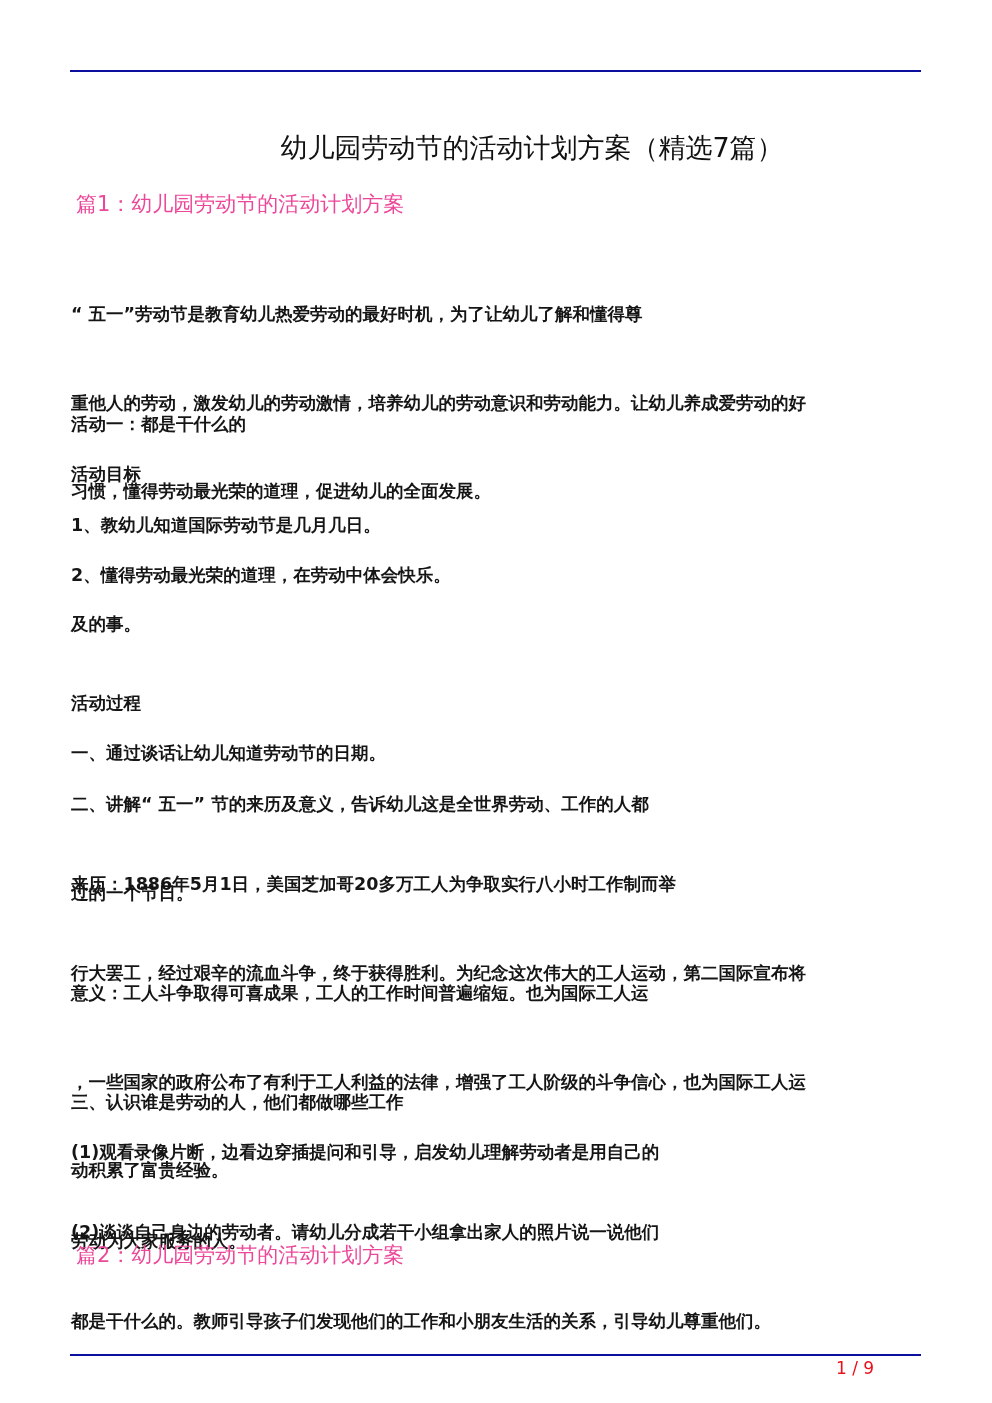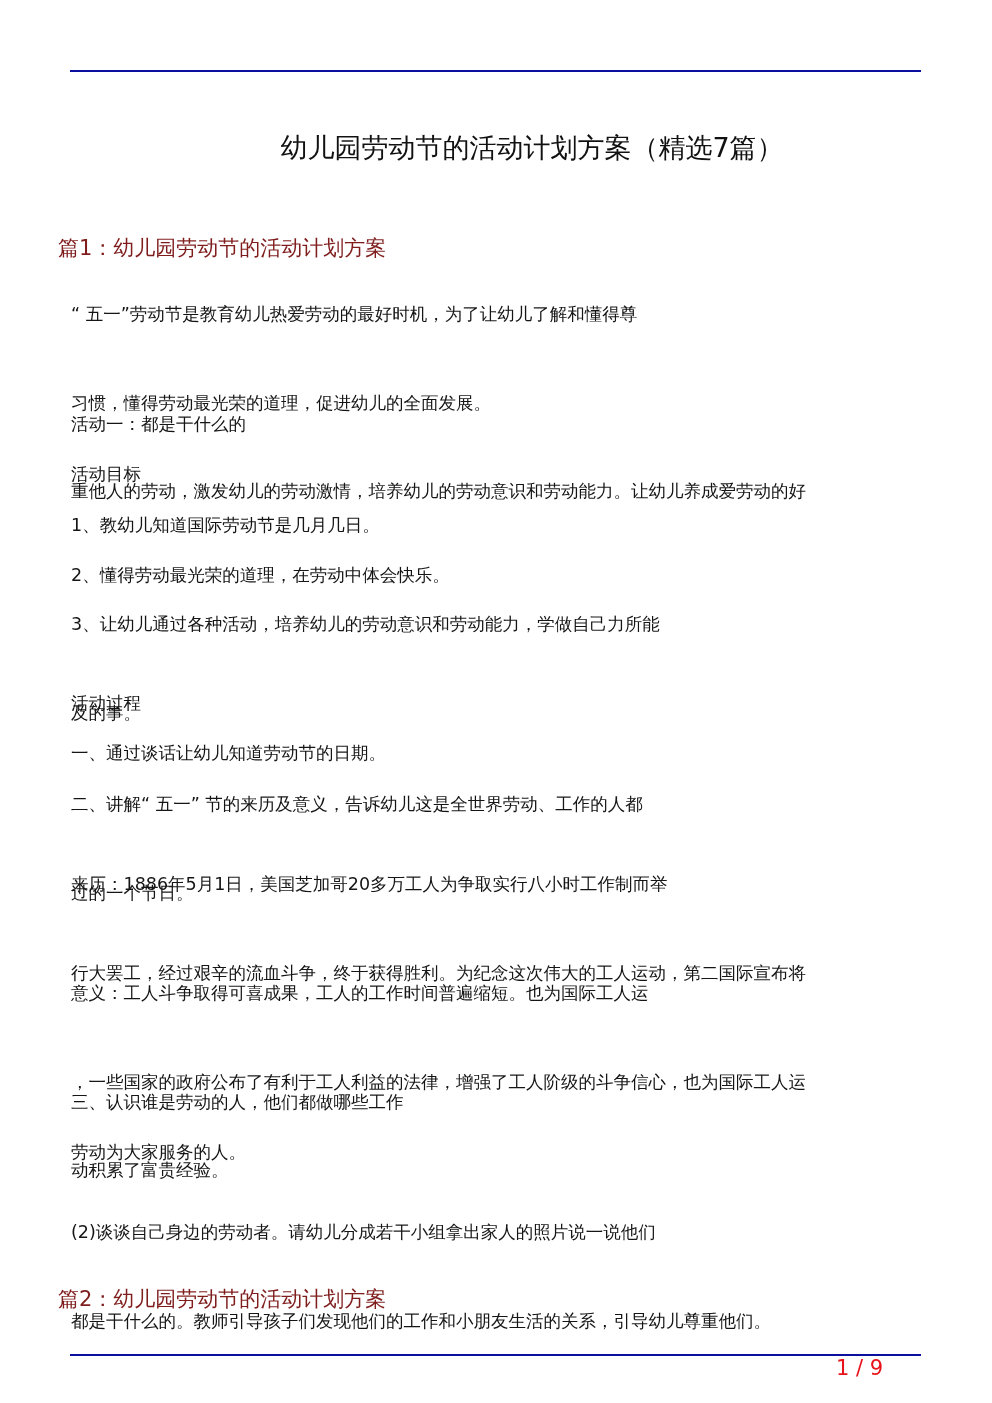--- a/index.html
+++ b/index.html
@@ -3,58 +3,57 @@
   <meta charset="utf-8">
   <style>
     html, body { margin: 0; padding: 0; background: #ffffff; }
     body { width: 992px; height: 1403px; position: relative; overflow: hidden;
       font-family: "DejaVu Sans", "Liberation Sans", sans-serif; color: #111; }
     .rule { position: absolute; left: 70px; width: 851px; height: 2px; background: #0b0f9e; }
     .rule.top { top: 70px; }
     .rule.bottom { top: 1354px; }
     .title { position: absolute; top: 128px; left: 0; width: 992px; text-align: center;
       font-size: 27px; line-height: 40px; color: #111; margin-left: 36px; }
-    .section-heading { position: absolute; left: 58px; font-size: 21px; line-height: 32px; color: #7f1d1d; margin-top: 44px; }
+    .section-heading { position: absolute; left: 76px; font-size: 21px; line-height: 32px; color: #ec4899; }
     .para { position: absolute; left: 71px; width: 850px; font-size: 17.5px; line-height: 29.5px; color: #151515; white-space: pre-wrap; }
-    .para .line { display: block; white-space: nowrap; }
-    .page-num { position: absolute; top: 1357px; left: 836px; font-size: 21px; line-height: 22px; color: #e8121b; }
+    .para .line { display: block; white-space: nowrap; font-weight: bold; }
+    .page-num { position: absolute; top: 1357px; left: 836px; font-size: 17px; line-height: 22px; color: #e8121b; }
   </style>
 </head>
 <body>
 
 <div class="rule top"></div>
 
 <div class="title">幼儿园劳动节的活动计划方案（精选7篇）</div>
 
 <div class="section-heading" style="top:188px">篇1：幼儿园劳动节的活动计划方案</div>
 
 <div class="para" style="top:241px">
   <span class="line">        “ 五一”劳动节是教育幼儿热爱劳动的最好时机，为了让幼儿了解和懂得尊</span>
+  <span class="line">重他人的劳动，激发幼儿的劳动激情，培养幼儿的劳动意识和劳动能力。让幼儿养成爱劳动的好</span>
   <span class="line">习惯，懂得劳动最光荣的道理，促进幼儿的全面发展。</span>
-  <span class="line">重他人的劳动，激发幼儿的劳动激情，培养幼儿的劳动意识和劳动能力。让幼儿养成爱劳动的好</span>
 </div>
 
 <div class="para" style="top:351px">
   <span class="line">        活动一：都是干什么的</span>
 </div>
 
 <div class="para" style="top:401px">
   <span class="line">        活动目标</span>
 </div>
 
 <div class="para" style="top:452px">
   <span class="line">        1、教幼儿知道国际劳动节是几月几日。</span>
 </div>
 
 <div class="para" style="top:502px">
   <span class="line">        2、懂得劳动最光荣的道理，在劳动中体会快乐。</span>
 </div>
 
 <div class="para" style="top:551px">
-  <span class="line">        3、让幼儿通过各种活动，培养幼儿的劳动意识和劳动能力，学做自己力所能</span>
   <span class="line">及的事。</span>
 </div>
 
 <div class="para" style="top:630px">
   <span class="line">        活动过程</span>
 </div>
 
 <div class="para" style="top:680px">
   <span class="line">        一、通过谈话让幼儿知道劳动节的日期。</span>
 </div>
@@ -73,20 +72,21 @@
   <span class="line">        意义：工人斗争取得可喜成果，工人的工作时间普遍缩短。也为国际工人运</span>
   <span class="line">，一些国家的政府公布了有利于工人利益的法律，增强了工人阶级的斗争信心，也为国际工人运</span>
   <span class="line">动积累了富贵经验。</span>
 </div>
 
 <div class="para" style="top:1029px">
   <span class="line">        三、认识谁是劳动的人，他们都做哪些工作</span>
 </div>
 
 <div class="para" style="top:1079px">
+  <span class="line">        (1)观看录像片断，边看边穿插提问和引导，启发幼儿理解劳动者是用自己的</span>
   <span class="line">劳动为大家服务的人。</span>
 </div>
 
 <div class="para" style="top:1159px">
   <span class="line">        (2)谈谈自己身边的劳动者。请幼儿分成若干小组拿出家人的照片说一说他们</span>
   <span class="line">都是干什么的。教师引导孩子们发现他们的工作和小朋友生活的关系，引导幼儿尊重他们。</span>
 </div>
 
 <div class="section-heading" style="top:1239px">篇2：幼儿园劳动节的活动计划方案</div>
 

